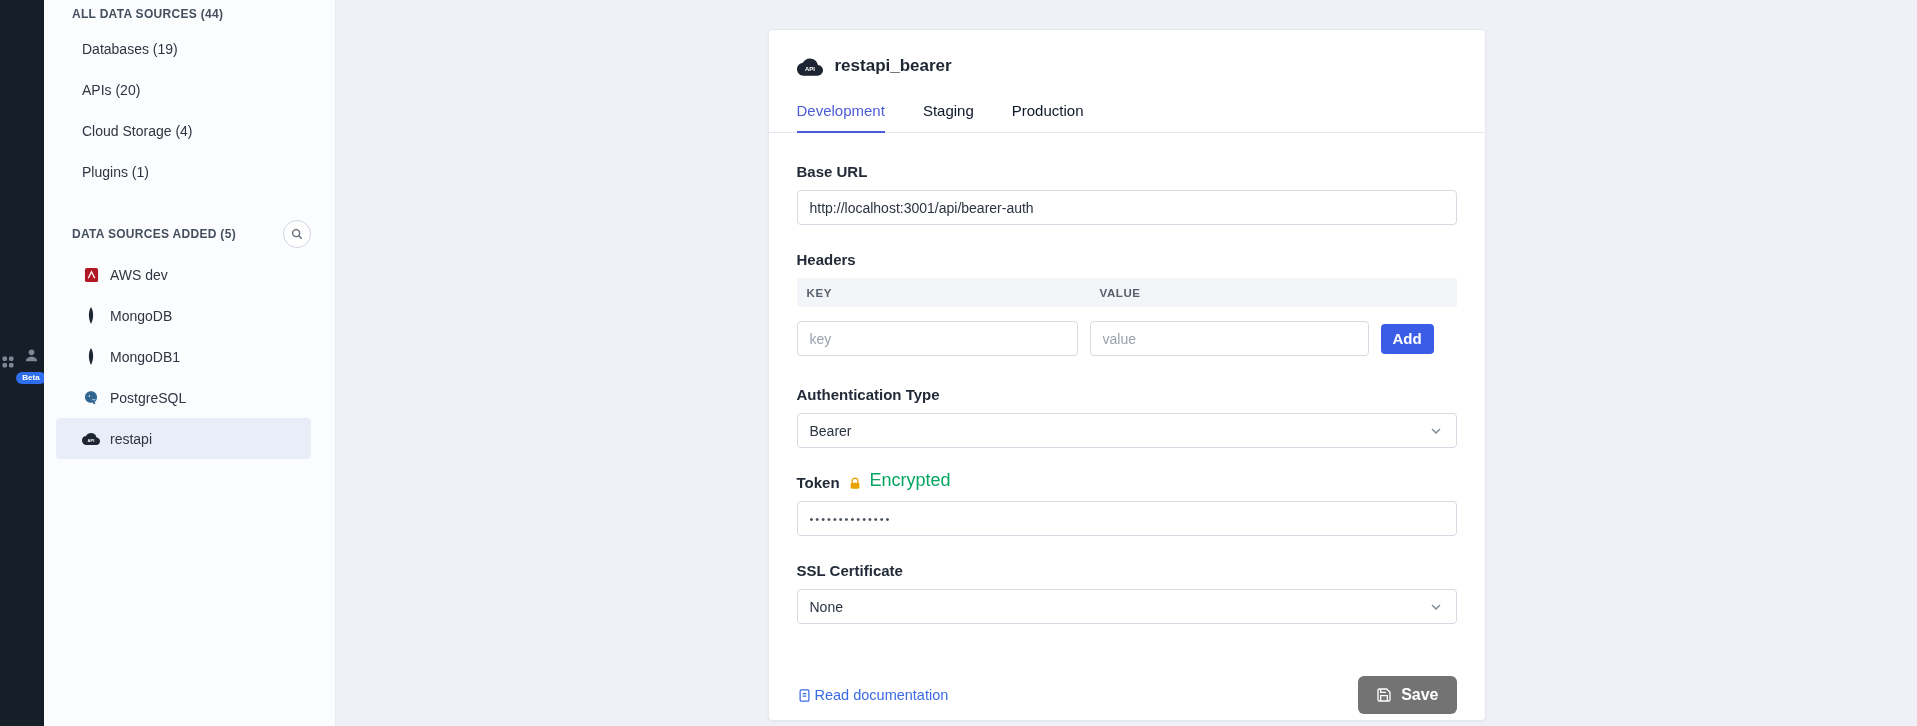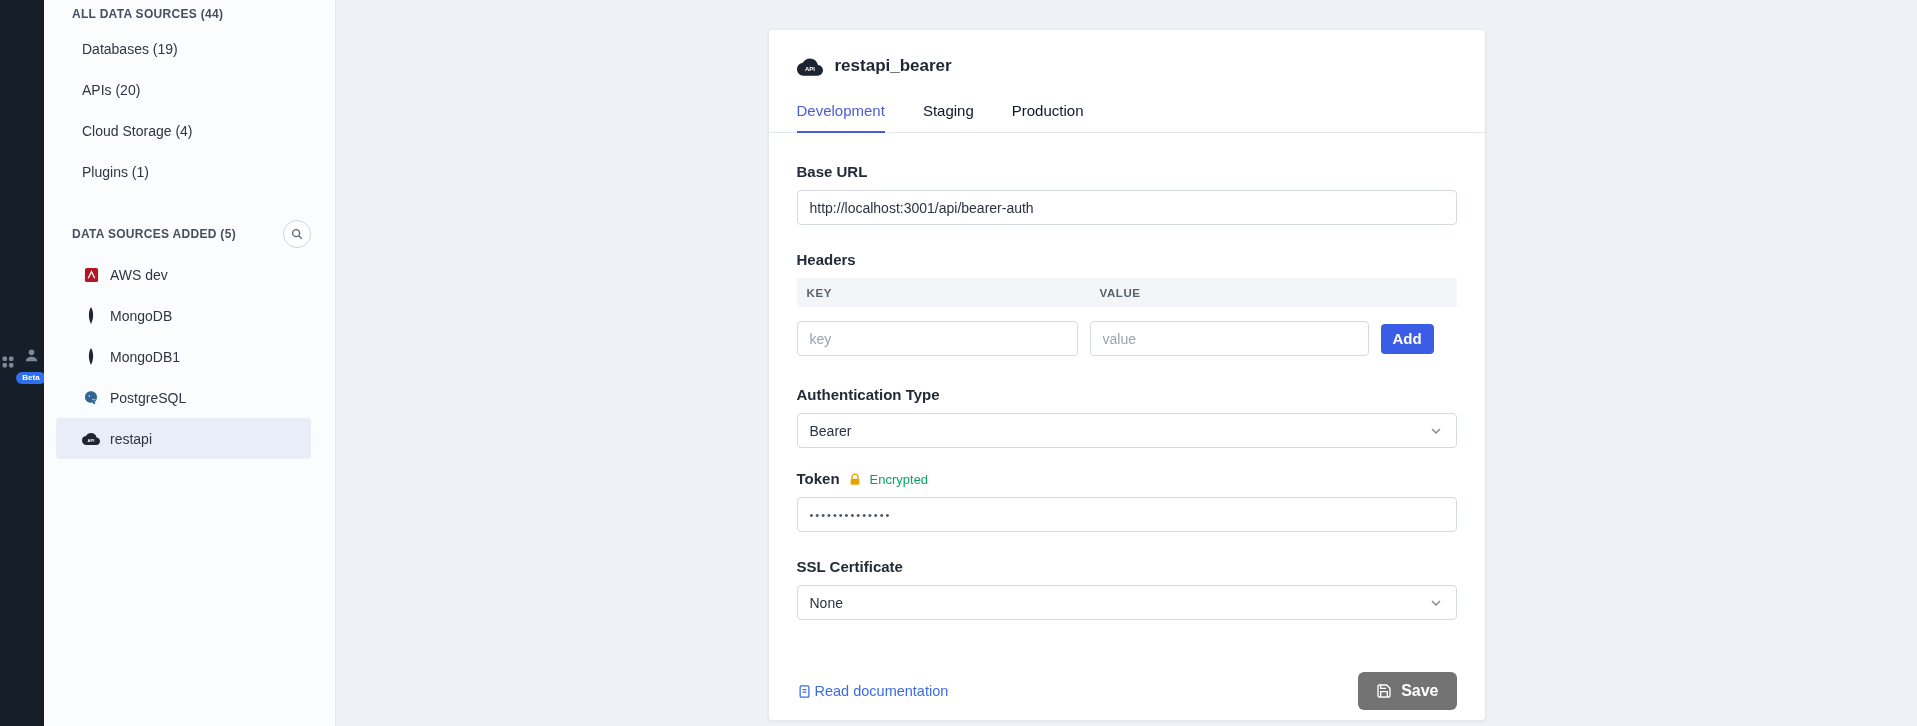--- a/index.html
+++ b/index.html
@@ -110,21 +110,21 @@
 
   .select {
     width:100%; height:35px; margin-top:10px;
     border:1px solid #d6dbe3; border-radius:4px; background:#fff;
     display:flex; align-items:center; justify-content:space-between;
     padding:0 12px; font-size:14px; color:#2b3340; cursor:pointer;
   }
   .chevron { color:#7c8695; display:flex; }
 
   .token-label-row { display:flex; align-items:flex-end; gap:8px; }
-  .encrypted { color:#06a561; font-size:13px; font-weight:500; }
+  .encrypted { color:#06a561; font-size:18px; font-weight:500; }
   .token-input { letter-spacing:2px; font-size:11px; color:#4a5260; }
 
   .card-footer {
     margin-top:52px; display:flex; align-items:center; justify-content:space-between;
   }
   .doc-link {
     display:flex; align-items:center; gap:3px; color:#3b6be5;
     font-size:14.5px; cursor:pointer; text-decoration:none;
   }
   .save-btn {

